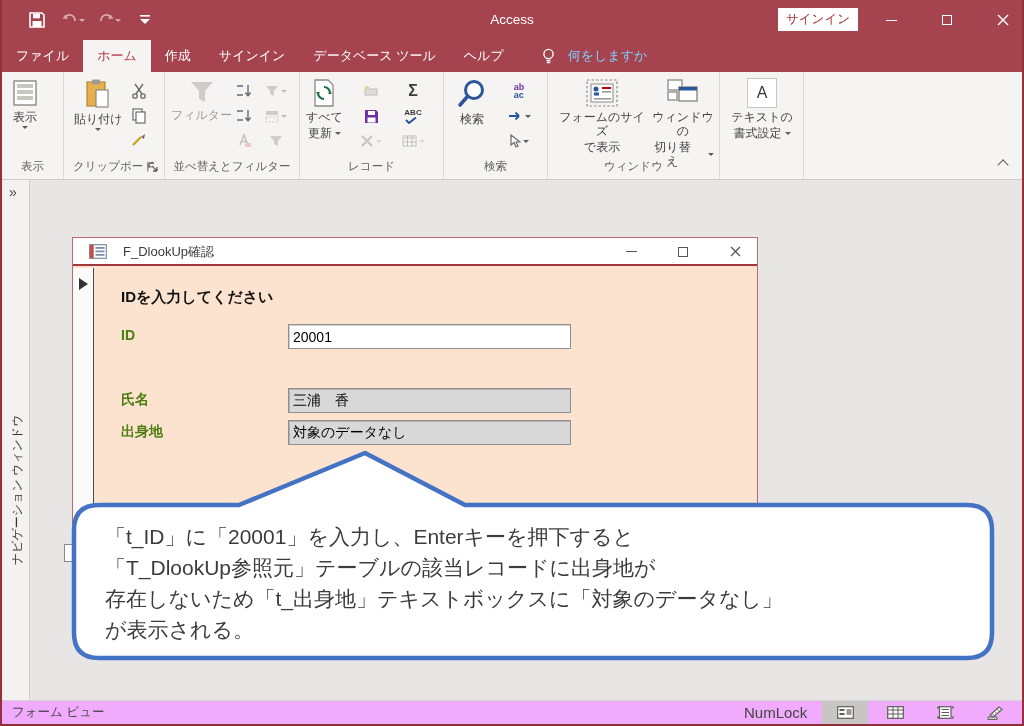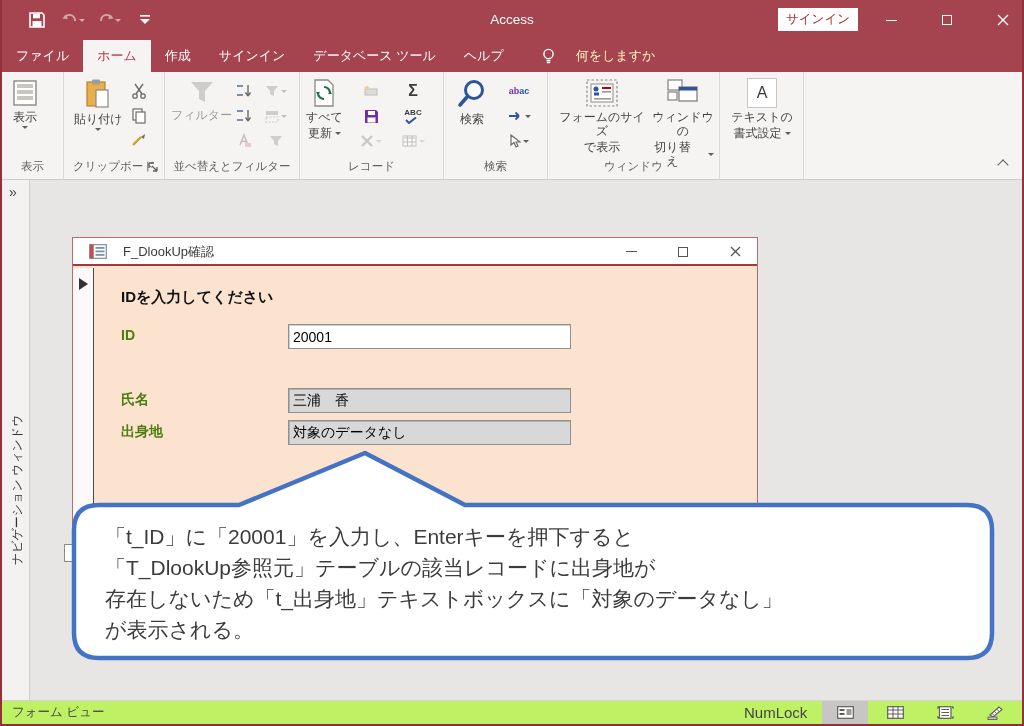--- a/index.html
+++ b/index.html
@@ -18,21 +18,21 @@
   .signin { position:absolute; left:776px; top:8px; width:80px; height:23px; background:#fff; color:#A4373A; font-size:12.5px; text-align:center; line-height:23px; cursor:pointer; }
   .winbtn { position:absolute; top:0; width:46px; height:40px; display:flex; align-items:center; justify-content:center; cursor:pointer; }
   .winbtn.min { left:866px; } .winbtn.max { left:922px; } .winbtn.close { left:978px; }
   .min-glyph { width:11px; height:0; border-top:1.5px solid #fff; }
   .max-glyph { width:10px; height:10px; border:1.3px solid #fff; }
 
   
   .tabrow { position:absolute; left:0; top:40px; width:100%; height:32px; background:#A5434E; display:flex; align-items:stretch; }
   .tab { color:#fff; font-size:13px; padding:0 14px; display:flex; align-items:center; cursor:pointer; }
   .tab.active { background:#F5F4F3; color:#B03A44; }
-  .tellme { display:flex; align-items:center; gap:21px; color:#fef9c3; font-size:13px; padding:0 12px; cursor:pointer; margin-left:12px; }
+  .tellme { display:flex; align-items:center; gap:13px; color:#7dd3fc; font-size:13px; padding:0 12px; cursor:pointer; margin-left:12px; }
 
   
   .ribbon { position:absolute; left:0; top:72px; width:100%; height:108px; background:#F5F4F3; border-bottom:1px solid #CFCDCB; display:flex; }
   .rgroup { position:relative; height:100%; border-right:1px solid #DCDAD8; flex:none; }
   .glabel { position:absolute; bottom:5px; left:0; width:100%; text-align:center; font-size:11.5px; color:#5F5D5B; }
   .bigbtn { position:absolute; top:6px; display:flex; flex-direction:column; align-items:center; gap:2px; cursor:pointer; }
   .bigbtn .blabel { font-size:12px; color:#444; line-height:14px; text-align:center; }
   .smallbtn { position:absolute; width:26px; height:22px; display:flex; align-items:center; gap:2px; justify-content:center; cursor:pointer; }
   .launcher { position:absolute; right:4px; bottom:5px; width:12px; height:12px; cursor:pointer; }
   .collapse-btn { position:absolute; right:10px; bottom:8px; width:18px; height:14px; cursor:pointer; }
@@ -63,21 +63,21 @@
   .fbox span { font-size:14px; color:#000; }
 
   .remnant { position:absolute; left:62px; top:544px; width:16px; height:18px; background:#fff; border:1px solid #8a8a8a; }
 
   
   .callout-svg { position:absolute; left:60px; top:442px; }
   .callout-text { position:absolute; left:103px; top:521px; width:880px; }
   .callout-text div { font-size:21px; line-height:31px; color:#3C3C3C; }
 
   
-  .statusbar { position:absolute; left:0; top:700px; width:100%; height:24px; background:#bef264; border-top:1px solid #D6D4D2; }
+  .statusbar { position:absolute; left:0; top:700px; width:100%; height:24px; background:#f0abfc; border-top:1px solid #D6D4D2; }
   .sb-left { position:absolute; left:10px; top:0; line-height:23px; font-size:12.5px; color:#444; }
   .sb-numlock { position:absolute; left:742px; top:0; line-height:23px; font-size:15px; color:#444; }
   .sb-viewbtn { position:absolute; top:0; width:46px; height:23px; display:flex; align-items:center; justify-content:center; cursor:pointer; }
   .sb-viewbtn.active { background:#C8C6C4; }
 
   svg { display:block; }
 </style>
 </head>
 <body>
 
@@ -352,21 +352,21 @@
       <div class="bigbtn" style="left:12px;">
         <span>
           <svg width="32" height="32" viewBox="0 0 32 32">
               <circle cx="18" cy="12" r="8.5" fill="#fff" stroke="#2B579A" stroke-width="3"></circle>
               <path d="M11.5 18.5 L4 27" stroke="#2B579A" stroke-width="3.6" stroke-linecap="round"></path>
             </svg>
         </span>
         <span class="blabel">検索</span>
       </div>
       <div class="smallbtn" style="left:62px;top:8px;">
-        <span style="display:flex;align-items:flex-start;line-height:8px;">
+        <span style="display:flex;flex-direction:column;align-items:flex-start;line-height:8px;">
           <span style="font-size:9px;font-weight:bold;color:#7030A0;">ab</span>
           <span style="font-size:9px;font-weight:bold;color:#2B579A;">ac</span>
         </span>
       </div>
       <div class="smallbtn" style="left:62px;top:33px;">
         <span>
           <svg width="15" height="10" viewBox="0 0 15 10">
               <path d="M1 5 H11 M11 5 L7.5 1.5 M11 5 L7.5 8.5" stroke="#2B579A" stroke-width="1.8" fill="none"></path>
             </svg>
         </span>

